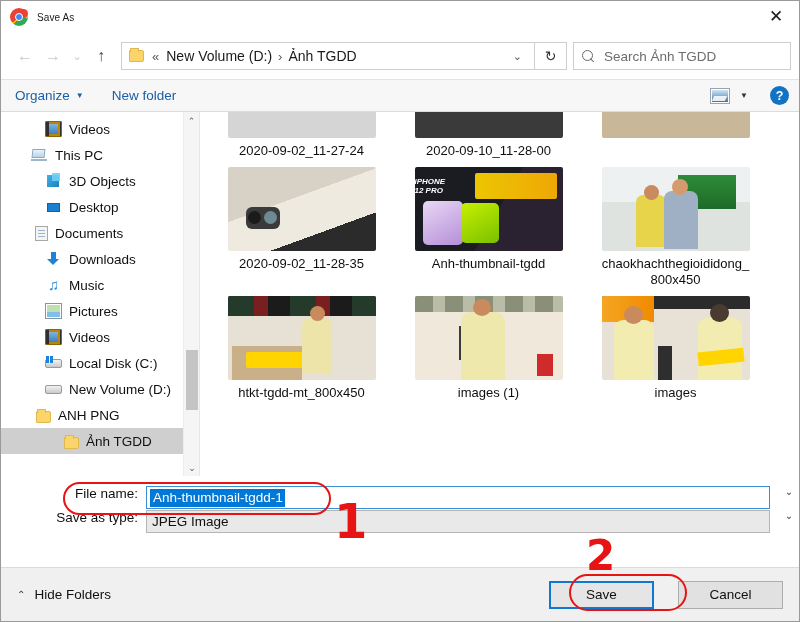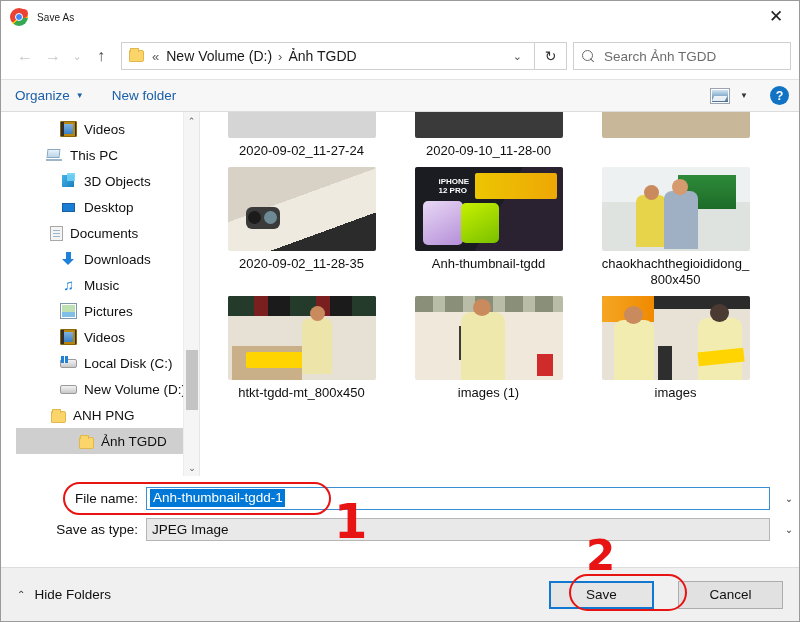--- a/index.html
+++ b/index.html
@@ -130,21 +130,21 @@
   .body { display: flex; height: 364px; }
 
   .sidebar {
     width: 199px; flex: 0 0 199px; background: #ffffff;
     position: relative; overflow: hidden;
     border-right: 1px solid #e6e6e6;
   }
   .tree { padding-top: 4px; }
   .tree-row {
     height: 26px; display: flex; align-items: center;
-    font-size: 13.5px; color: #101010; white-space: nowrap; margin-left: 15px;
+    font-size: 13.5px; color: #101010; white-space: nowrap;
   }
   .tree-row.selected { background: #cfcfcf; }
   .ti { width: 17px; height: 16px; flex: 0 0 auto; margin-right: 7px; position: relative; }
 
   .ti-video { background: #b8860b; border: 1px solid #8a6508; border-radius: 1px;
               background-image: linear-gradient(90deg, #2f2f2f 0 3px, transparent 3px 14px, #2f2f2f 14px 17px); }
   .ti-video::after { content: ""; position: absolute; left: 3px; top: 2px; right: 3px; bottom: 2px;
                      background: linear-gradient(180deg,#7fb3e0,#3b7fc4); }
   .ti-pc { }
   .ti-pc .mon { position: absolute; left: 1px; top: 2px; width: 13px; height: 9px;
@@ -211,21 +211,21 @@
   .t-phone .lens::before,.t-phone .lens::after { content:""; position:absolute; top:4px; width:13px; height:13px;
                    border-radius:50%; background:#1b1b1b; }
   .t-phone .lens::before { left:2px; } .t-phone .lens::after { left:18px; background:#6d8a94; }
   .t-promo  { background: linear-gradient(120deg,#1b1b22 0 55%, #2a2230 55% 100%); }
   .t-promo .yel { position: absolute; right: 6px; top: 6px; width: 82px; height: 26px;
                   background: linear-gradient(90deg,#ffd400,#ffb300); border-radius: 2px; opacity:.92; }
   .t-promo .ph { position: absolute; left: 8px; bottom: 6px; width: 40px; height: 44px;
                  background: linear-gradient(150deg,#e9d8f5,#b48ed8); border-radius: 5px; }
   .t-promo .grn { position: absolute; left: 46px; bottom: 8px; width: 38px; height: 40px;
                   background: linear-gradient(150deg,#c8f000,#79c000); border-radius: 5px; }
-  .t-promo .lbl { position: absolute; left: 24px; top: 10px; font-size: 8px; color: #fff; font-weight: bold; }
+  .t-promo .lbl { position: absolute; left: 0; top: 10px; font-size: 8px; color: #fff; font-weight: bold; font-style: italic; }
   .t-shop   { background: linear-gradient(180deg,#eef1f2 0 42%, #dfe3e0 42% 100%); }
   .t-shop .grn { position: absolute; right: 14px; top: 8px; width: 58px; height: 34px;
                  background: linear-gradient(180deg,#2e8b3a,#1d6b28); }
   .t-shop .p1 { position: absolute; left: 34px; top: 28px; width: 30px; height: 52px;
                 background: #e8d44a; border-radius: 7px 7px 0 0; }
   .t-shop .p2 { position: absolute; left: 62px; top: 24px; width: 34px; height: 58px;
                 background: #9fb0c4; border-radius: 8px 8px 0 0; }
   .t-shop .h1 { position: absolute; left: 42px; top: 18px; width: 15px; height: 15px;
                 background: #c98a5e; border-radius: 50%; }
   .t-shop .h2 { position: absolute; left: 70px; top: 12px; width: 16px; height: 16px;
@@ -259,21 +259,21 @@
   .t-two .m2 { position:absolute; right:8px; top:22px; width:44px; height:62px;
                background:#f2ecb0; border-radius:9px 9px 0 0; }
   .t-two .m2::before { content:""; position:absolute; left:12px; top:-14px; width:19px; height:18px;
                background:#4a3a32; border-radius:50%; }
   .t-two .yel { position:absolute; right:6px; bottom:16px; width:46px; height:14px; background:#ffd400;
                transform: rotate(-6deg); }
   .t-two .bot { position:absolute; left:56px; bottom:0; width:14px; height:34px; background:#2e2e2e; }
 
   
   .form { padding: 10px 0 0 0; background: #ffffff; position: relative; }
-  .frow { display: flex; align-items: center; height: 24px; margin-bottom: 7px; }
+  .frow { display: flex; align-items: flex-start; height: 24px; }
   .flabel { width: 145px; flex: 0 0 145px; text-align: right; padding-right: 8px;
             font-size: 13.5px; color: #0f0f0f; }
   .finput {
     flex: 1 1 auto; margin-right: 9px; height: 23px;
     border: 1px solid #3a8fd4; background: #ffffff; display: flex; align-items: center;
     padding-left: 3px;
   }
   .finput .sel {
     background: #0078d7; color: #ffffff; font-size: 13.5px; padding: 1px 2px 2px 3px;
   }

